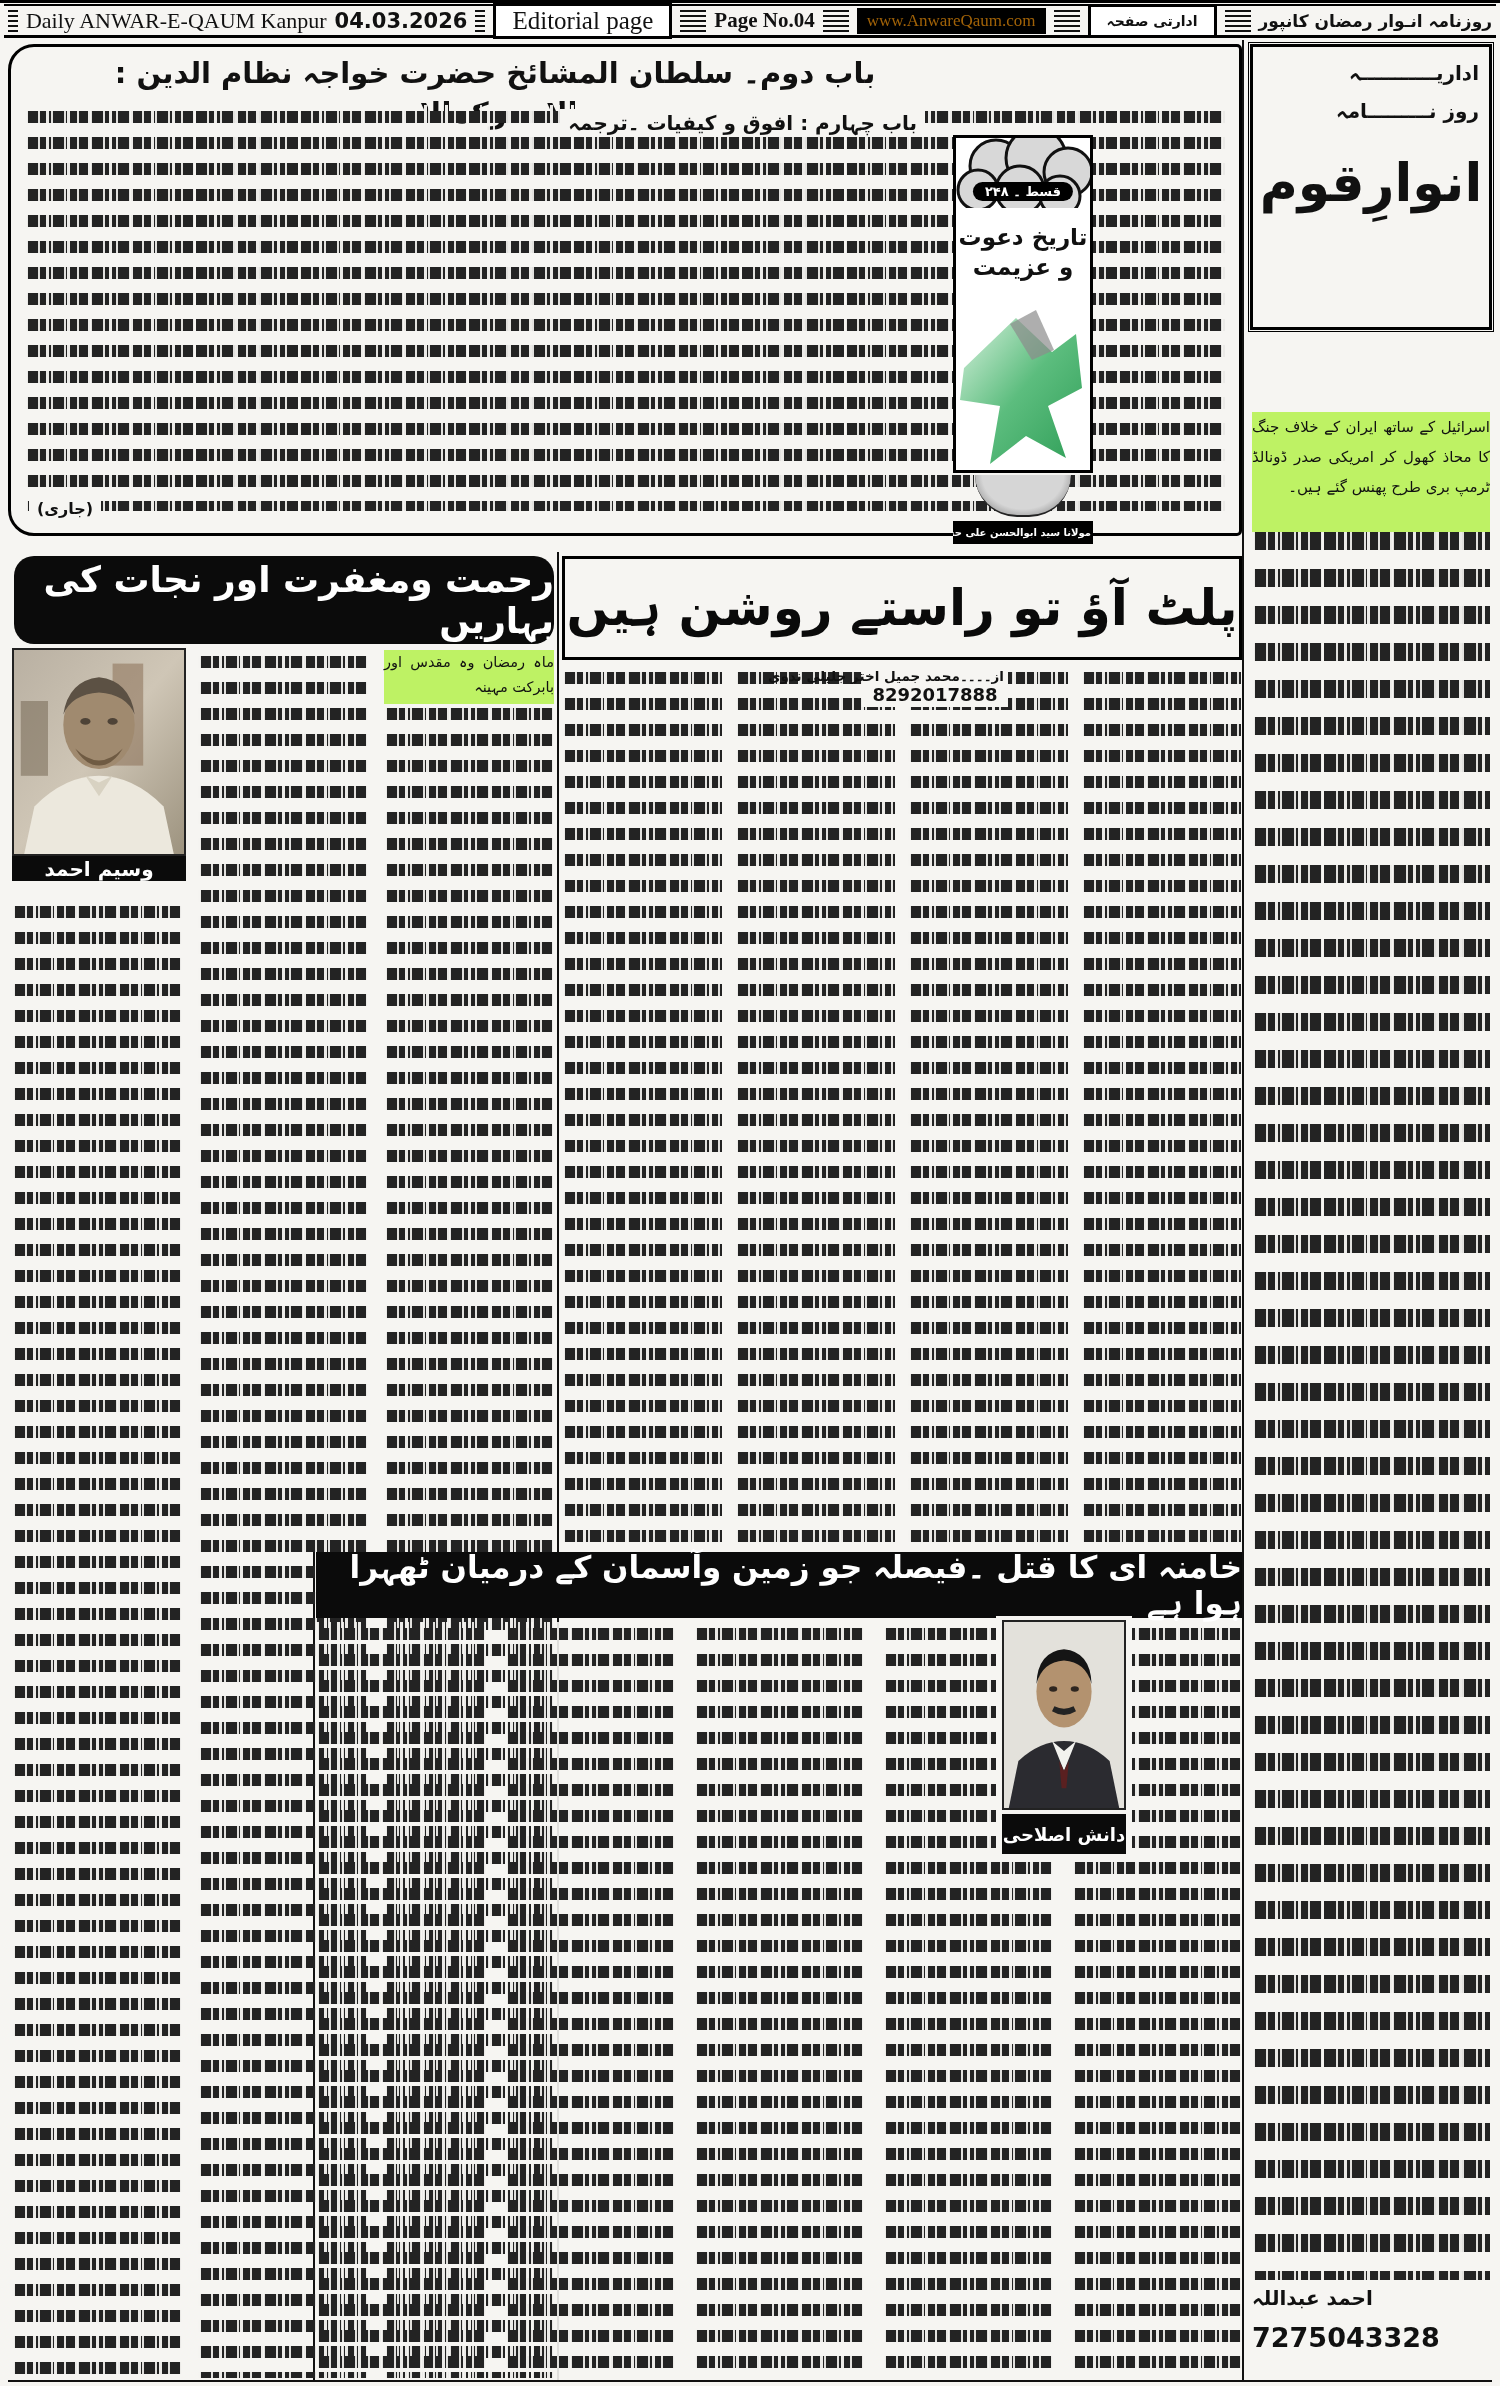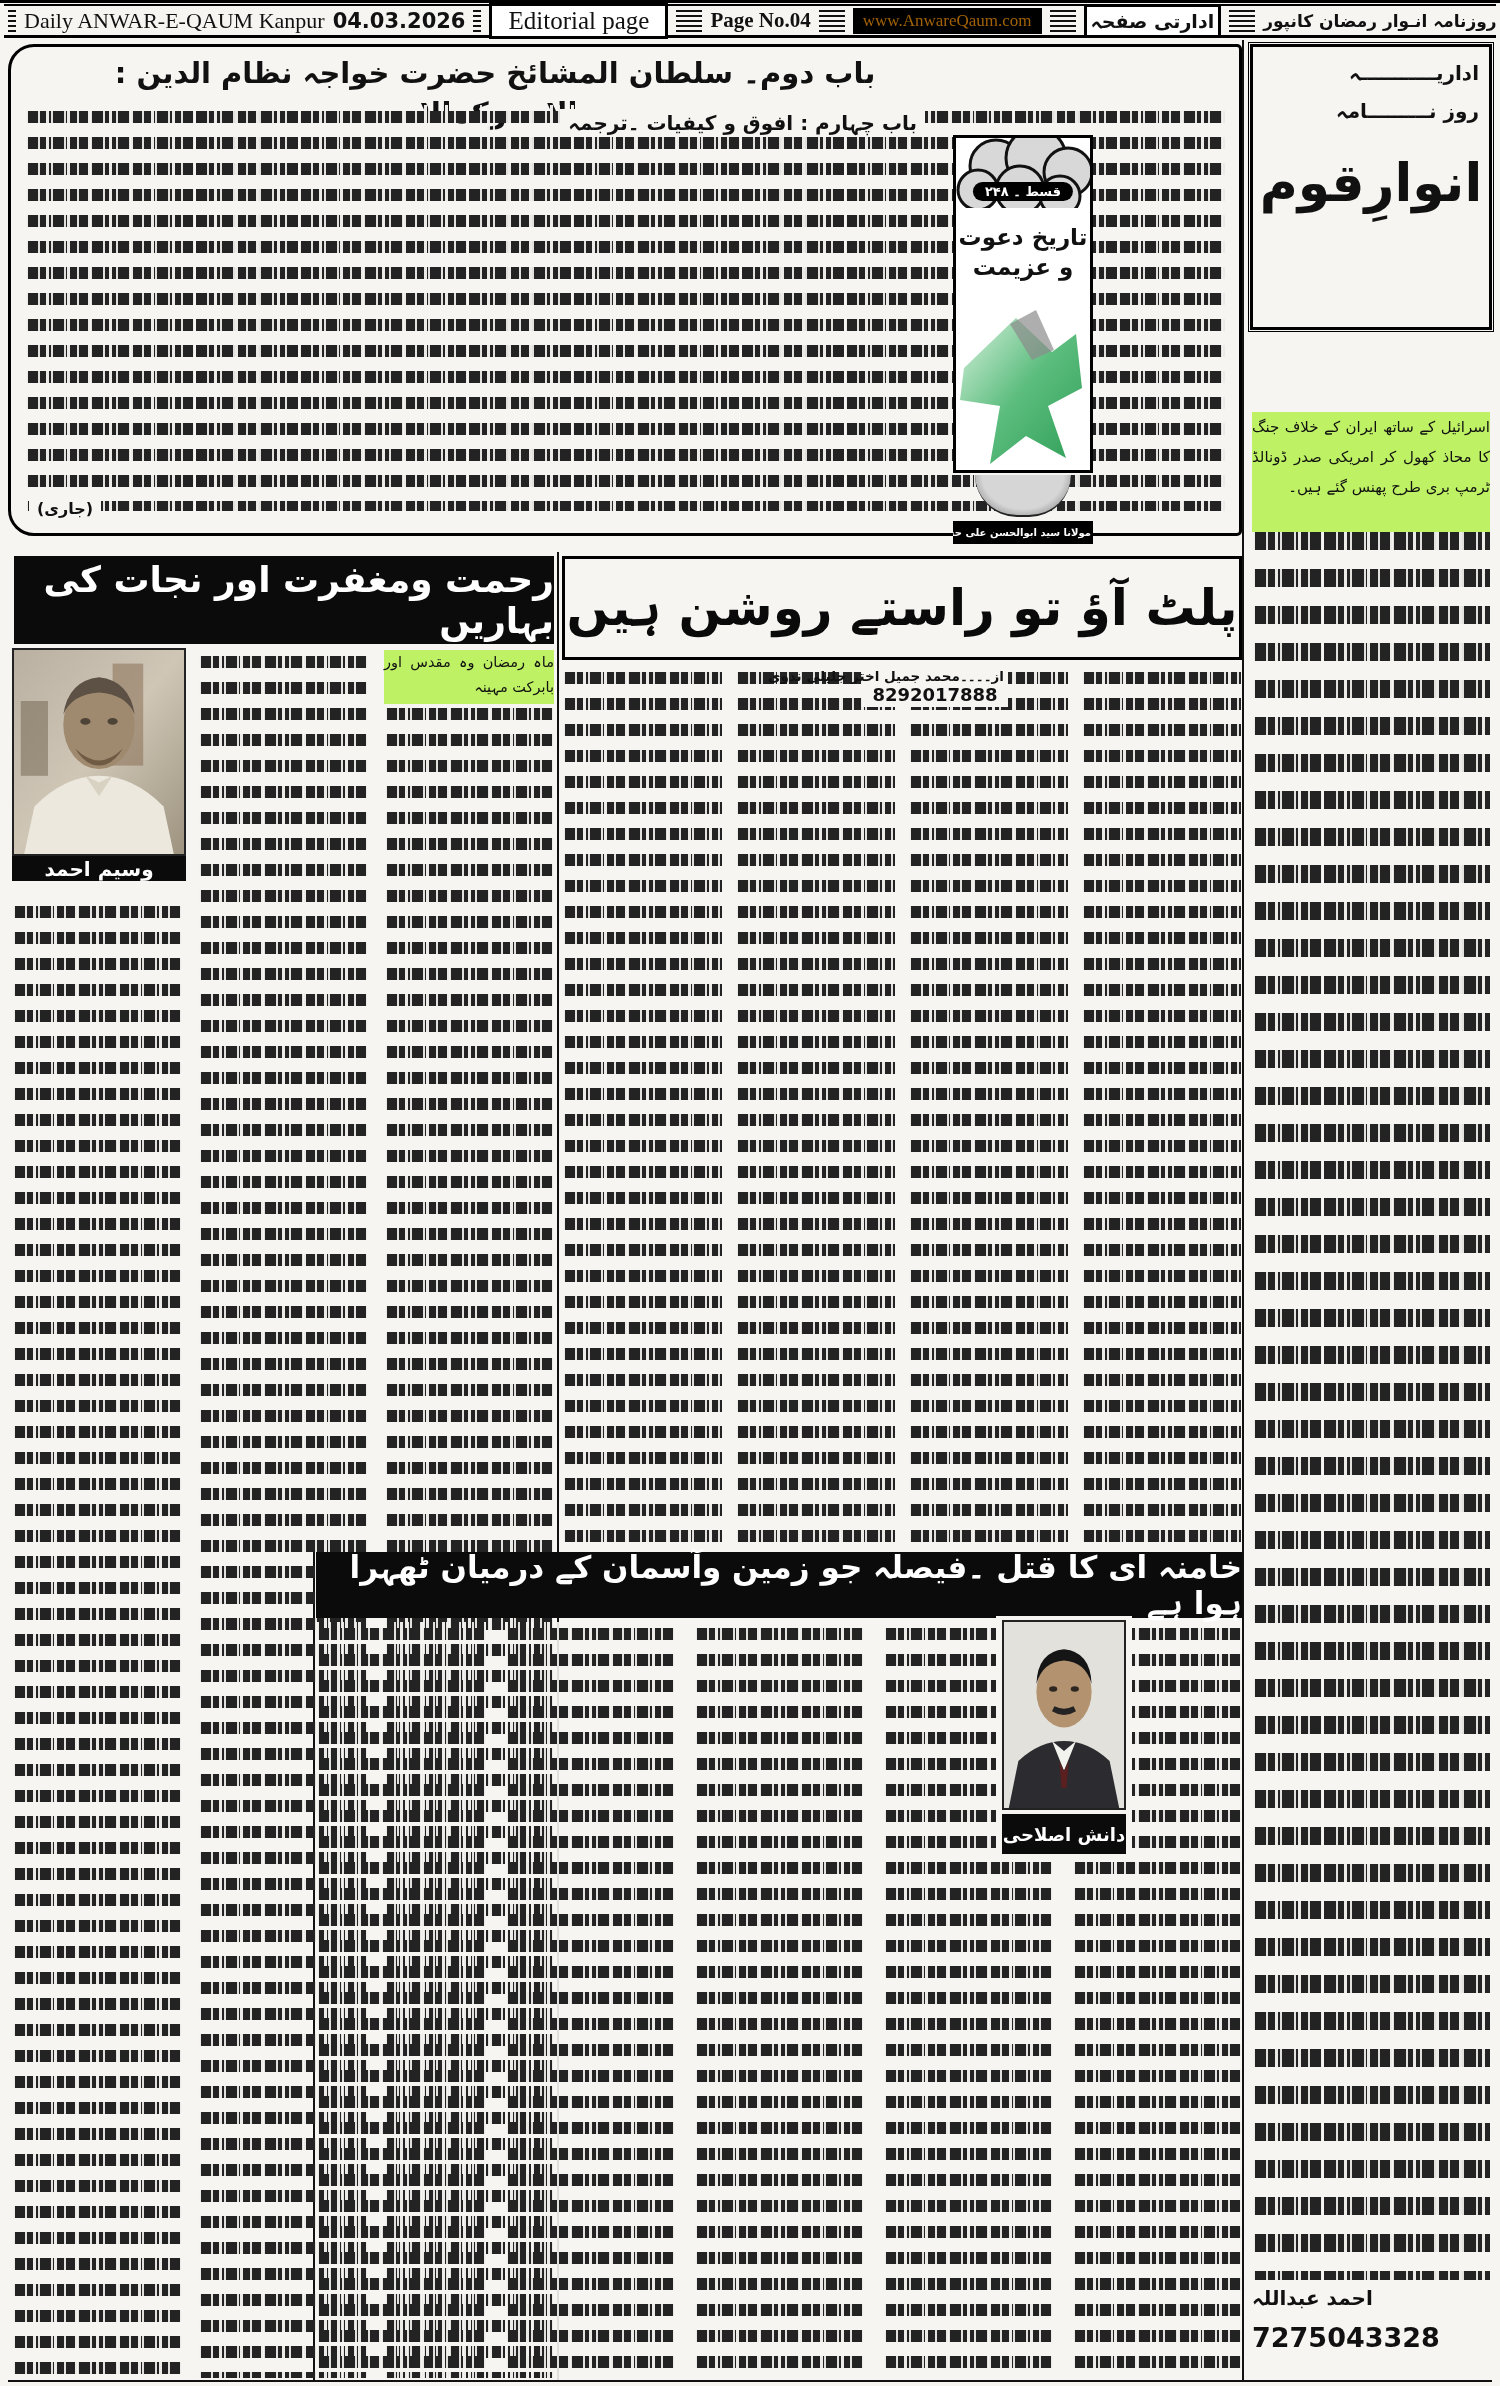--- a/index.html
+++ b/index.html
@@ -20,21 +20,21 @@
   .hstripe{flex:1;min-width:8px;height:22px;
     background:repeating-linear-gradient(180deg,#111 0 2px,transparent 2px 5px);}
   .hstripe.sm{flex:0 0 26px;}
   .htitle{font-family:"Liberation Serif",serif;font-size:22px;white-space:nowrap;}
   .hdate{font-weight:bold;font-size:21px;font-family:"DejaVu Sans",sans-serif;white-space:nowrap;}
   .hbox{border:3px solid #000;padding:0 16px;font-family:"Liberation Serif",serif;
     font-size:25px;white-space:nowrap;line-height:30px;background:#fff;}
   .hpage{font-family:"Liberation Serif",serif;font-weight:bold;font-size:21px;white-space:nowrap;}
   .hsite{background:#000;color:#a16207;font-family:"Liberation Serif",serif;font-size:17px;
     padding:3px 10px;white-space:nowrap;}
-  .hurdu-box{border:3px solid #000;padding:0 4px;font-weight:bold;font-size:19px;
+  .hurdu-box{border:3px solid #000;padding:0 16px;font-weight:bold;font-size:14px;
     white-space:nowrap;line-height:28px;background:#fff;}
   .hurdu{font-size:17px;font-weight:bold;white-space:nowrap;}
   
   .tl{
     background-image:
       repeating-linear-gradient(90deg, rgba(246,245,242,.95) 0 3px, rgba(246,245,242,0) 3px 21px),
       repeating-linear-gradient(90deg, rgba(246,245,242,.9) 0 2px, rgba(246,245,242,0) 2px 13px),
       repeating-linear-gradient(180deg, transparent 0 6px, #232323 6px 18px, transparent 18px 26px);
   }
   .tl-loose{
@@ -80,21 +80,21 @@
     width:96px;height:40px;margin:2px auto 4px auto;
     background:radial-gradient(ellipse at 50% 0%, #d6d6d6 0 60%, #aaa 75%, transparent 76%);
     border-radius:0 0 96px 96px;border-bottom:2px solid #222;
   }
   .seriescap{
     background:#000;color:#fff;text-align:center;font-size:10px;font-weight:bold;
     padding:6px 2px;white-space:nowrap;overflow:hidden;
   }
   
   .banner{background:#0b0b0b;color:#fff;display:flex;align-items:center;justify-content:center;box-sizing:border-box;}
-  .leftbanner{left:14px;top:556px;width:540px;height:88px;font-weight:bold;font-size:36px;}
+  .leftbanner{left:14px;top:556px;width:540px;height:88px;font-weight:bold;font-size:36px;border-radius:20px;}
   .midbanner{
     left:562px;top:556px;width:680px;height:104px;border:3px solid #000;box-sizing:border-box;
     display:flex;align-items:center;justify-content:center;background:#f6f5f2;
     font-weight:bold;font-size:50px;color:#0a0a0a;text-align:right;
   }
   .botbanner{left:316px;top:1552px;width:926px;height:66px;font-weight:bold;font-size:31px;}
   
   .photo{box-sizing:border-box;border:2px solid #222;background:#cfc8bb;overflow:hidden;}
   .photocap{background:#0b0b0b;color:#fff;display:flex;align-items:center;justify-content:center;
     font-weight:bold;box-sizing:border-box;}

